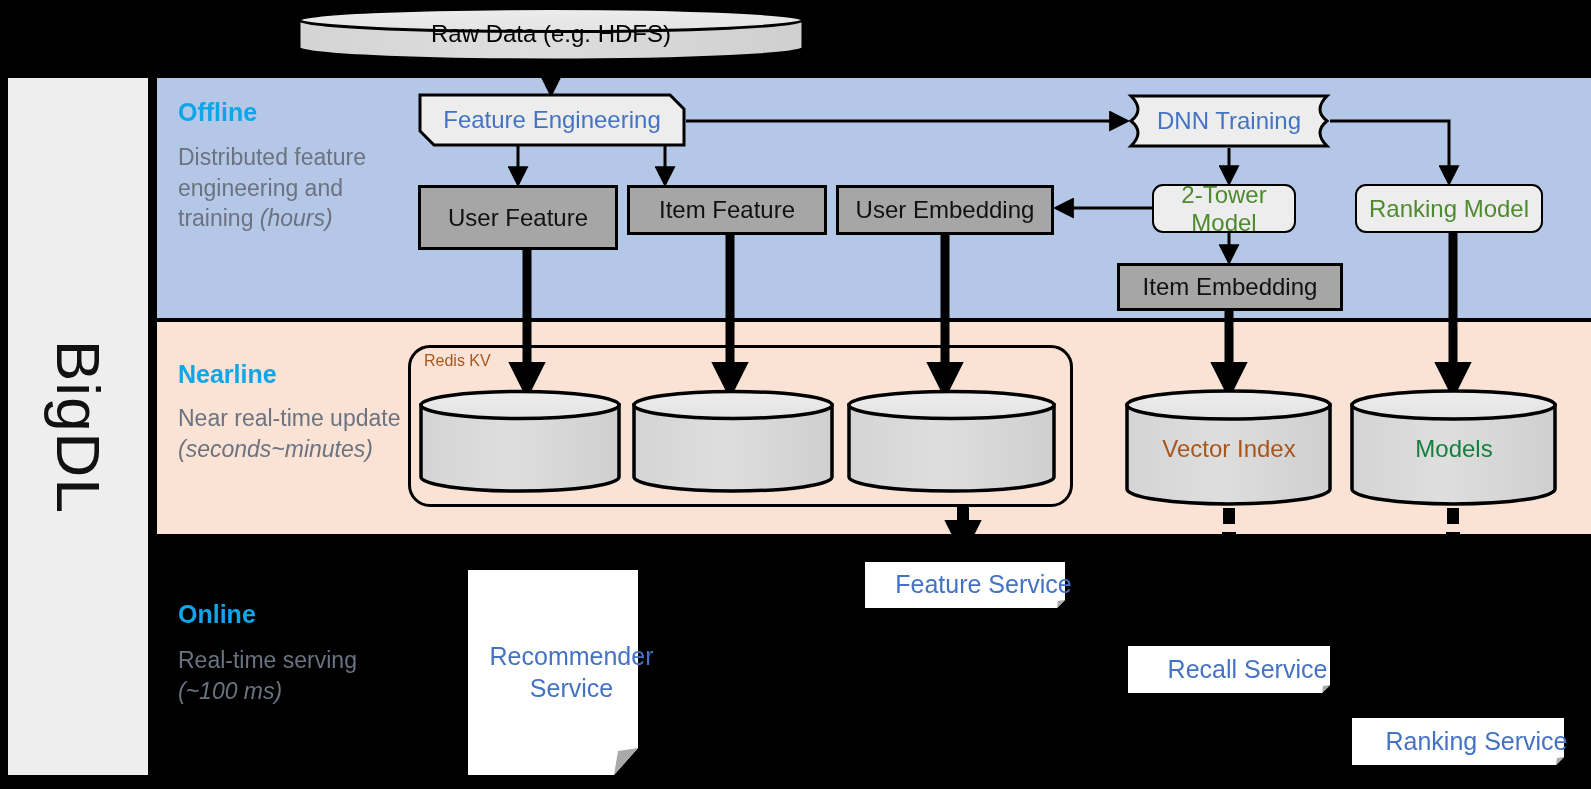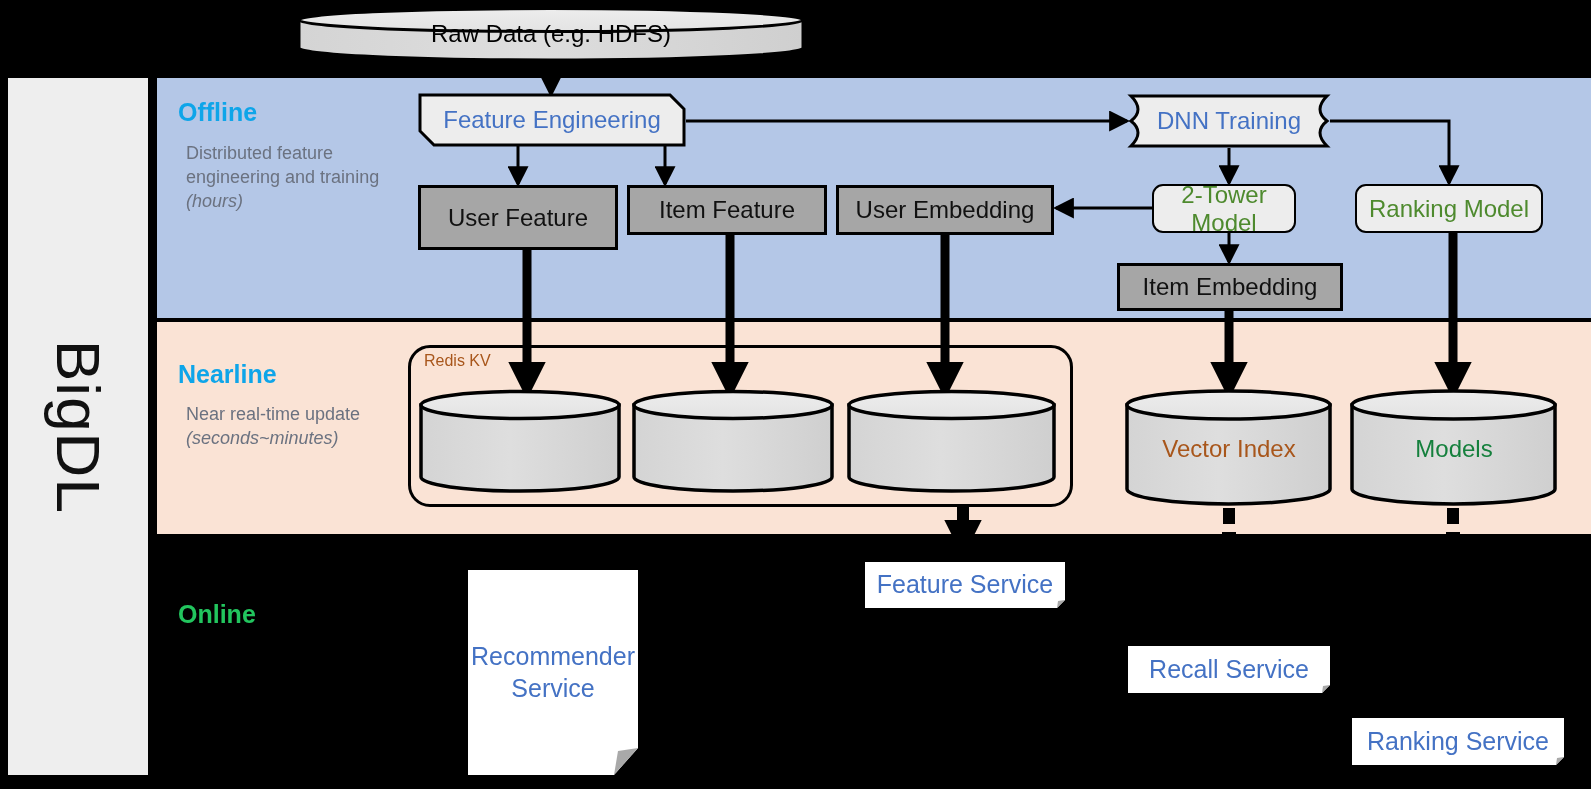--- a/index.html
+++ b/index.html
@@ -15,27 +15,27 @@
 
   
   #rail{position:absolute;left:8px;top:78px;width:140px;height:697px;background:#eeeeee;}
   #rail-label{position:absolute;left:0;top:0;width:140px;height:697px;
      display:flex;align-items:center;justify-content:center;
      font-size:62px;color:#111;letter-spacing:1px;
      writing-mode:vertical-rl; text-orientation: mixed;}
 
   
   .cap-title{position:absolute;color:#0ea5e9;font-size:25px;font-weight:600;white-space:nowrap;}
-  .cap-sub{position:absolute;color:#6b7280;font-size:18px;line-height:1.33;width:200px;margin-left:8px;}
+  .cap-sub{position:absolute;color:#6b7280;font-size:23px;line-height:1.33;width:200px;}
   .cap-sub i{font-style:italic;}
   #cap-off-t{left:178px;top:98px;}
   #cap-off-s{left:178px;top:142px;}
   #cap-near-t{left:178px;top:360px;}
   #cap-near-s{left:178px;top:403px;width:230px;}
-  #cap-on-t{left:178px;top:600px;color:#22c55e;}
+  #cap-on-t{left:178px;top:600px;color:#0ea5e9;}
   #cap-on-s{left:178px;top:645px;width:190px;}
 
   
   .node{position:absolute;box-sizing:border-box;display:flex;align-items:center;
         justify-content:center;text-align:center;}
   .gray{background:#a6a6a6;border:3px solid #000;color:#111;font-size:24px;}
   .lite{background:#ededed;border:2.5px solid #000;font-size:24px;}
   .blue-txt{color:#4472c4;}
   .green-txt{color:#4e8a2e;}
   .flagwrap{position:absolute;}
@@ -51,21 +51,21 @@
 
   
   #wires{position:absolute;left:0;top:0;width:1591px;height:789px;pointer-events:none;}
 
   
   #redis-box{position:absolute;left:408px;top:345px;width:665px;height:162px;
      border:3px solid #000;border-radius:22px;box-sizing:border-box;background:transparent;}
   #redis-lbl{position:absolute;left:424px;top:352px;color:#a8561b;font-size:16px;}
 
   
-  .doc{position:absolute;}
+  .doc{position:absolute;padding-left:37px;}
   .doc svg{position:absolute;left:0;top:0;}
   .doc .lbl{position:absolute;left:0;top:0;width:100%;height:100%;
      display:flex;align-items:center;justify-content:center;text-align:center;
      color:#4472c4;font-size:25px;line-height:1.25;padding:0 8px;box-sizing:border-box;}
 </style>
 </head>
 <body>
 
 <div id="stage">
 
@@ -77,20 +77,21 @@
     <div id="rail-label">BigDL</div>
   </div>
 
   <div class="cap-title" id="cap-off-t">Offline</div>
   <div class="cap-sub" id="cap-off-s"><span>Distributed feature engineering and training </span><i>(hours)</i></div>
 
   <div class="cap-title" id="cap-near-t">Nearline</div>
   <div class="cap-sub" id="cap-near-s"><span>Near real-time update </span><i>(seconds~minutes)</i></div>
 
   <div class="cap-title" id="cap-on-t">Online</div>
+  <div class="cap-sub" id="cap-on-s"><span>Real-time serving </span><i>(~100 ms)</i></div>
 
   <svg id="wires">
     <defs>
       <marker id="thinArrow" viewBox="0 0 10 10" refX="8.5" refY="5" markerWidth="7" markerHeight="7" orient="auto-start-reverse">
         <path d="M0,0 L10,5 L0,10 z" fill="#000"></path>
       </marker>
       <marker id="fatArrow" viewBox="0 0 10 10" refX="7" refY="5" markerWidth="4.2" markerHeight="4.2" orient="auto-start-reverse">
         <path d="M0,0 L10,5 L0,10 z" fill="#000"></path>
       </marker>
       <linearGradient id="cylTop" x1="0" y1="0" x2="0" y2="1">

